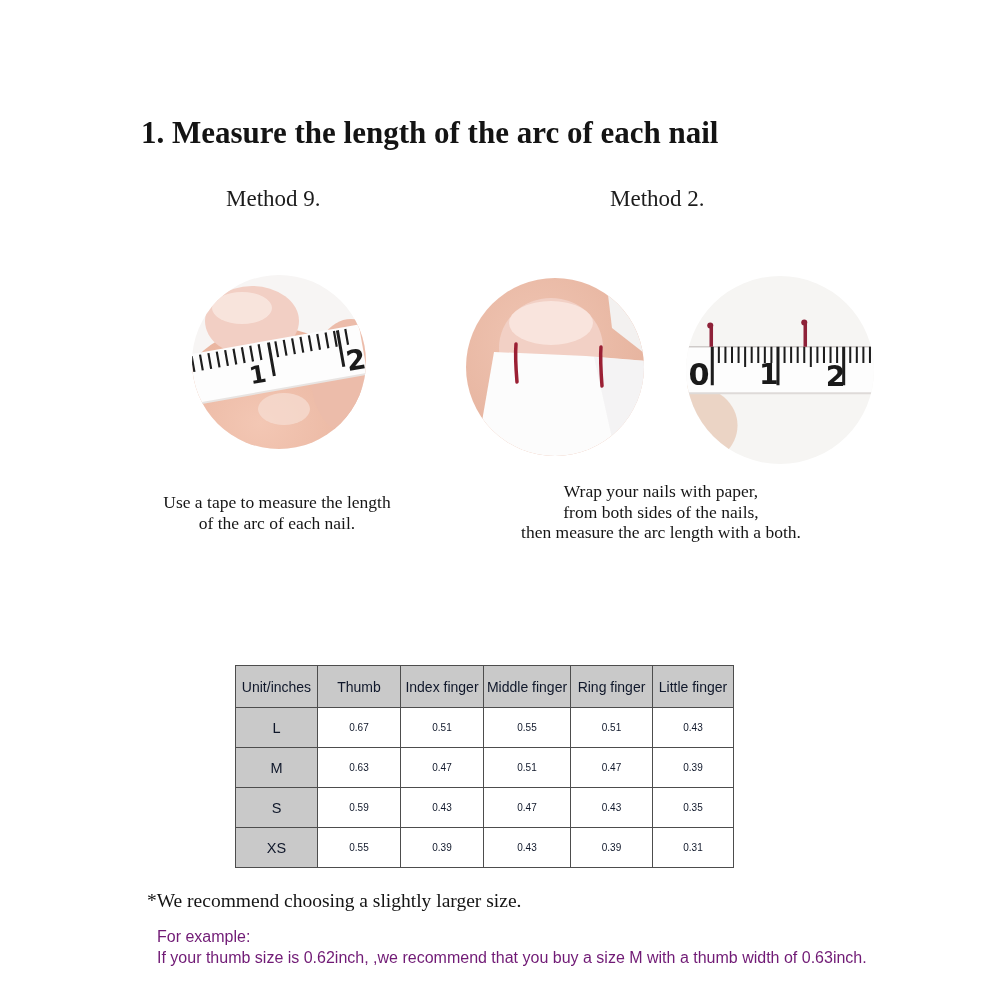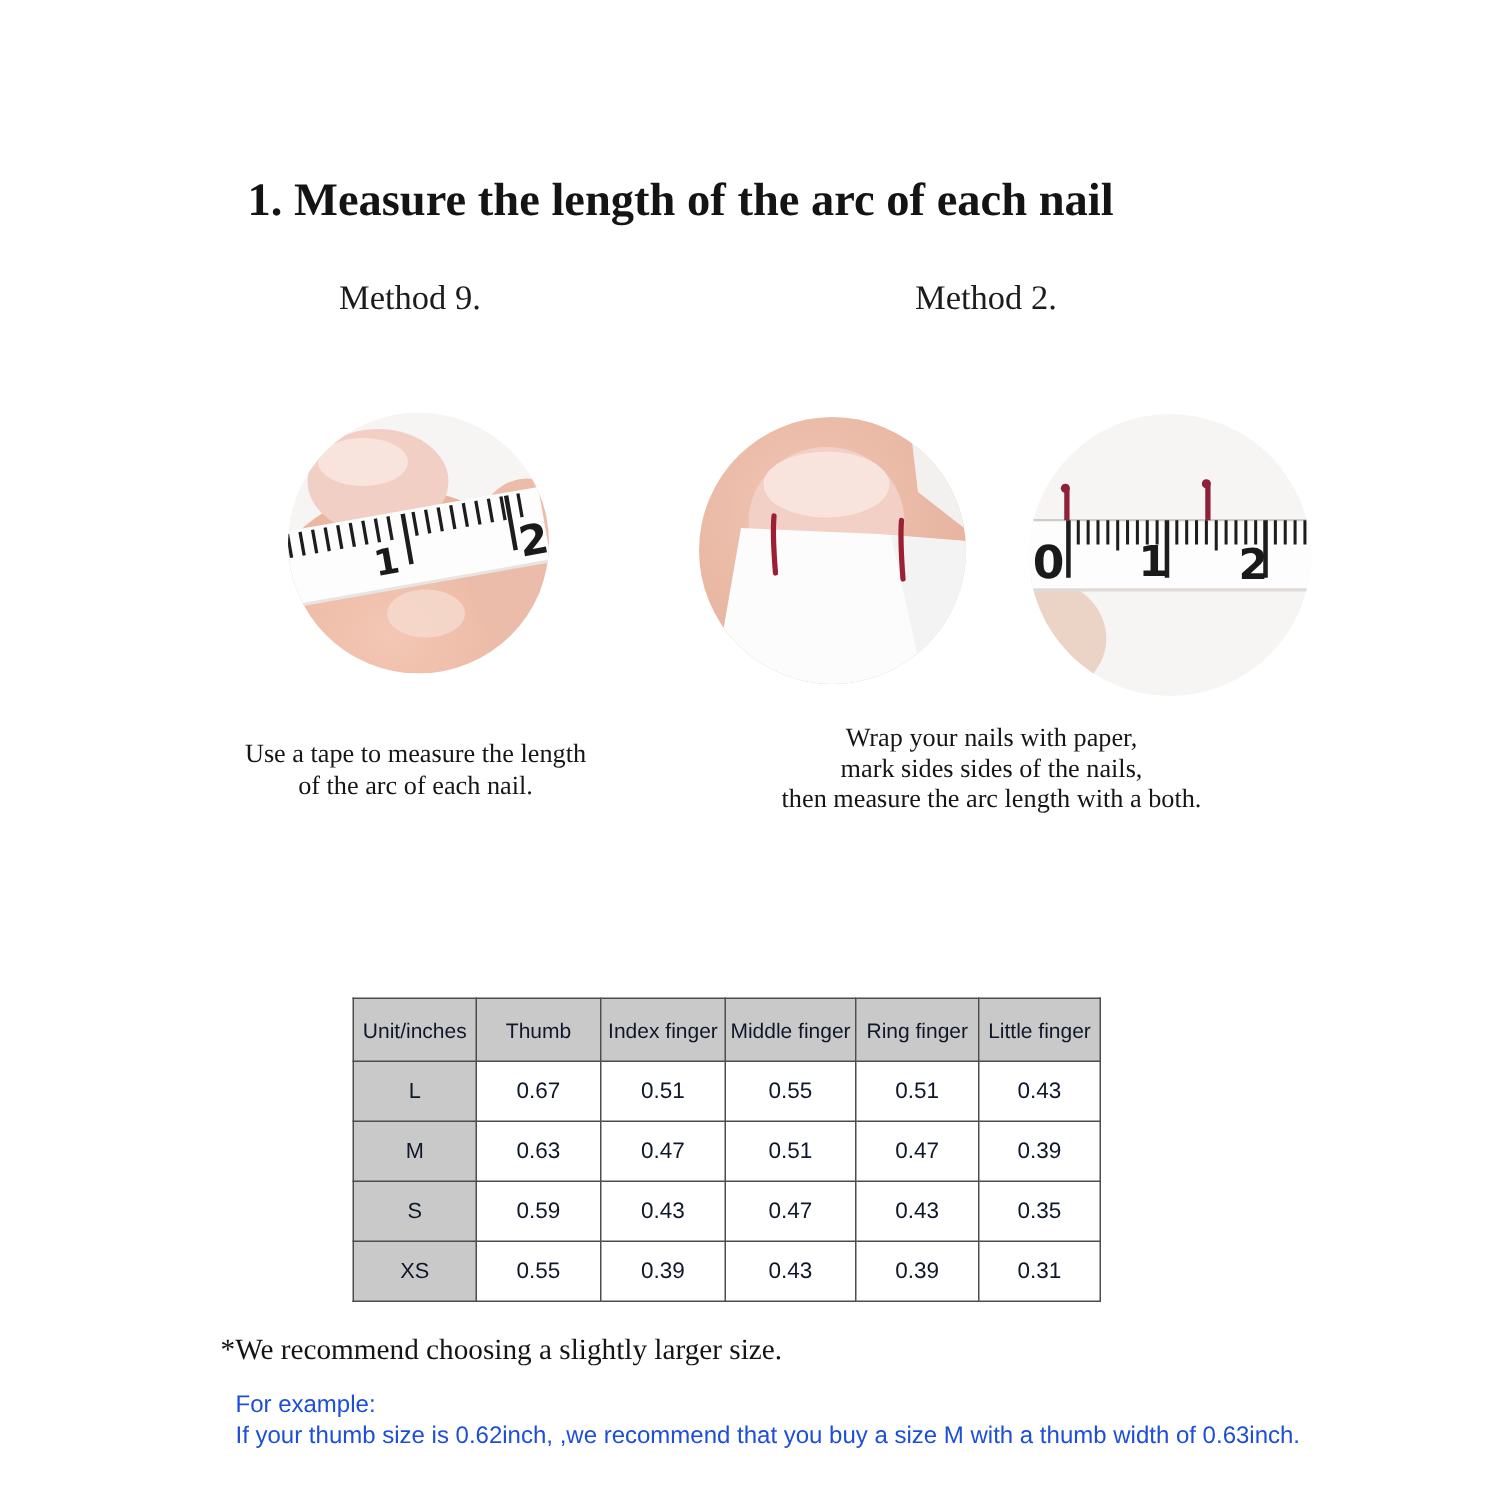--- a/index.html
+++ b/index.html
@@ -11,21 +11,21 @@
 
   .main-title {
     top:28px; left:0; width:990px; text-align:center;
     font-family:"DejaVu Sans", sans-serif; font-weight:bold;
     font-size:45px; letter-spacing:1px; word-spacing:16px; color:#101010;
   }
   .section-heading {
     font-family:"Liberation Serif", serif; font-weight:bold;
     font-size:31px; color:#141414; white-space:nowrap;
   }
-  .h1 { left:141px; top:115px;margin-left:24px; }
+  .h1 { left:141px; top:115px; }
   .h2 { left:142px; top:591px; }
 
   .method-label { font-size:23px; color:#1c1c1c; white-space:nowrap; }
   .m1 { left:226px; top:186px; }
   .m2 { left:610px; top:186px; }
 
   .circle { border-radius:50%; overflow:hidden; }
   .c1 { left:192px; top:275px; width:174px; height:174px; }
   .c2 { left:466px; top:278px; width:178px; height:178px; }
   .c3 { left:686px; top:276px; width:188px; height:188px; }
@@ -34,27 +34,27 @@
   .caption { text-align:center; font-size:17.5px; line-height:20.5px; color:#161616; }
   .cap1 { left:145px; top:492px; width:264px; }
   .cap2 { left:496px; top:481px; width:330px; }
 
   table.size-chart { position:absolute; left:235px; top:665px; border-collapse:collapse; }
   .size-chart th, .size-chart td {
     border:1px solid #4d4d4d; text-align:center; vertical-align:middle;
     font-family:"Liberation Sans", sans-serif; color:#0f172a; padding:0;
   }
   .size-chart th { background:#c9c9c9; font-weight:normal; font-size:14px; height:41px; }
-  .size-chart td { background:#ffffff; font-size:15px; height:39px; }
+  .size-chart td { background:#ffffff; font-size:10px; height:39px; }
   .size-chart td.rowhead { background:#c9c9c9; font-size:14.5px; }
   .cw0{width:81px}.cw1{width:82px}.cw2{width:82px}.cw3{width:86px}.cw4{width:81px}.cw5{width:80px}
 
   .note-rec { left:147px; top:890px; font-size:19.5px; color:#141414; }
   .note-sans {
-    font-family:"Liberation Sans", sans-serif; font-size:16px; color:#1d4ed8; white-space:nowrap;
+    font-family:"Liberation Sans", sans-serif; font-size:16px; color:#701a75; white-space:nowrap;
   }
   .ex-label { left:157px; top:928px; }
   .ex-text  { left:157px; top:949px; }
 
   .tick { stroke:#1d1d1d; }
   .svg-num { font-family:"DejaVu Sans", sans-serif; font-weight:600; fill:#1a1a1a; }
 </style>
 </head>
 <body>
 
@@ -129,21 +129,21 @@
     </svg>
   </div>
 
   <div class="abs caption cap1">
     <span>Use a tape to measure the length</span><br>
     <span>of the arc of each nail.</span>
   </div>
 
   <div class="abs caption cap2">
     <span>Wrap your nails with paper,</span><br>
-    <span>mark sides sides of the nails,</span><br>
+    <span>from both sides of the nails,</span><br>
     <span>then measure the arc length with a both.</span>
   </div>
 
 
   <table class="size-chart">
     <tbody>
         <tr>
       <th class="cw0">Unit/inches</th>
       <th class="cw1">Thumb</th>
       <th class="cw2">Index finger</th>

